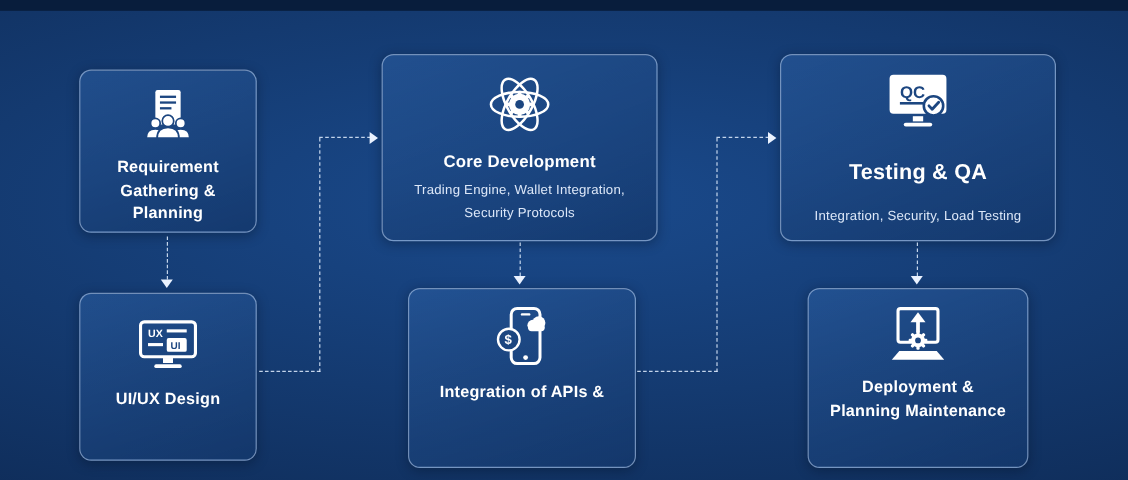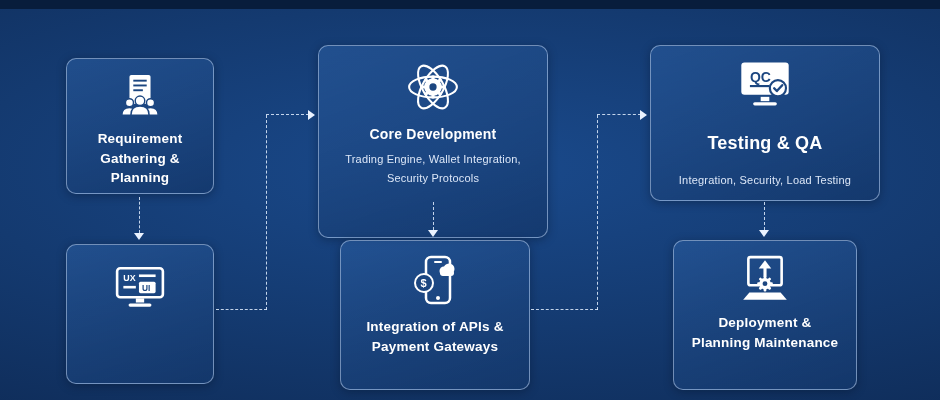--- a/index.html
+++ b/index.html
@@ -64,23 +64,26 @@
         <rect x="3" y="2" width="44" height="28" rx="3" fill="none" stroke="#ffffff" stroke-width="2.5"></rect>
         <text x="9" y="14" font-size="8.5" fill="#ffffff">UX</text>
         <rect x="24" y="8" width="16" height="2.5" fill="#ffffff"></rect>
         <rect x="9" y="19" width="12" height="2.5" fill="#ffffff"></rect>
         <rect x="24" y="15" width="16" height="11" rx="1.5" fill="#ffffff"></rect>
         <text x="27" y="23.5" font-size="8" fill="#1c4680">UI</text>
         <rect x="21" y="31" width="8" height="4" fill="#ffffff"></rect>
         <rect x="14" y="36" width="22" height="3" rx="1.5" fill="#ffffff"></rect>
       </svg>
     </div>
+    <div class="card-title">
+      <span>UI/UX Design</span>
+    </div>
   </div>
 
-  <div class="card" style="left:318px;top:45px;width:230px;height:193px;">
+  <div class="card" style="left:318px;top:45px;width:230px;height:156px;">
     <div class="icon">
       <svg width="54" height="54" viewBox="0 0 52 52">
         <g stroke="#ffffff" stroke-width="2" fill="none">
           <ellipse cx="26" cy="26" rx="23" ry="10"></ellipse>
           <ellipse cx="26" cy="26" rx="23" ry="10" transform="rotate(60 26 26)"></ellipse>
           <ellipse cx="26" cy="26" rx="23" ry="10" transform="rotate(120 26 26)"></ellipse>
         </g>
         <g fill="#ffffff">
           <rect x="24.5" y="15" width="3" height="22" rx="1" transform="rotate(0 26 26)"></rect>
           <rect x="24.5" y="15" width="3" height="22" rx="1" transform="rotate(45 26 26)"></rect>
@@ -110,21 +113,20 @@
           <circle cx="31" cy="16" r="4.5"></circle>
           <circle cx="36" cy="14" r="5.5"></circle>
           <rect x="27" y="15" width="14" height="6" rx="3"></rect>
         </g>
         <circle cx="11" cy="28" r="9" fill="#1c4680" stroke="#ffffff" stroke-width="2"></circle>
         <text x="7.5" y="32" font-size="11" fill="#ffffff">$</text>
       </svg>
     </div>
     <div class="card-title">
       <span>Integration of APIs &amp;</span>
-      <span>Payment Gateways</span>
     </div>
   </div>
 
   <div class="card" style="left:650px;top:45px;width:230px;height:156px;justify-content:space-between;">
     <div class="icon">
       <svg width="56" height="50" viewBox="0 0 52 46">
         <rect x="4" y="2" width="44" height="30" rx="3" fill="#ffffff"></rect>
         <text x="12" y="20" font-size="13" fill="#1c4680">QC</text>
         <rect x="12" y="23" width="18" height="2" fill="#1c4680"></rect>
         <circle cx="38" cy="26" r="7.5" fill="#ffffff" stroke="#1c4680" stroke-width="2"></circle>

